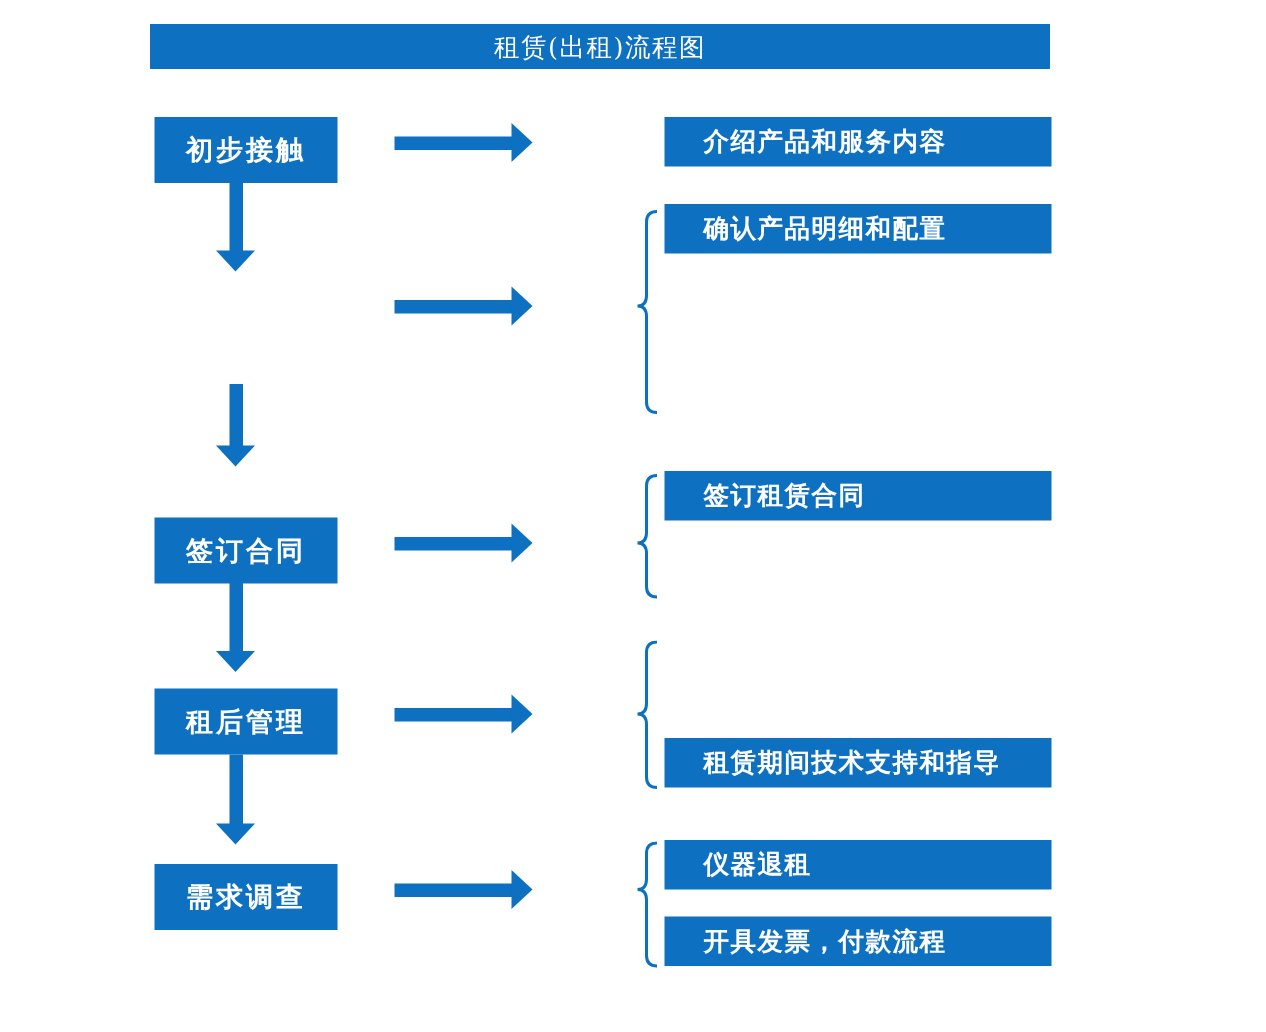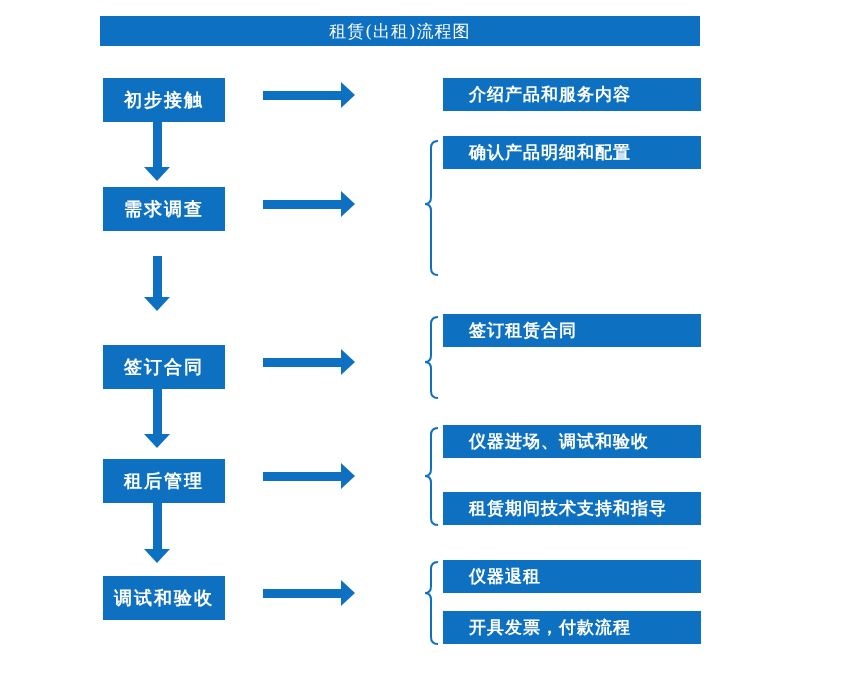--- a/index.html
+++ b/index.html
@@ -62,24 +62,23 @@
   i { display: block; font-style: normal; }
 </style>
 </head>
 <body>
 
 <div class="canvas">
 
   <div class="title-bar">租赁(出租)流程图</div>
 
   <div class="step" style="top:78px">初步接触</div>
-  <div class="step" style="top:187px">需求调查</div>
   <div class="step" style="top:459px">租后管理</div>
   <div class="step" style="top:345px">签订合同</div>
-  <div class="step" style="top:576px">调试和验收</div>
+  <div class="step" style="top:576px">需求调查</div>
 
   <div class="v-arrow" style="left:144px;top:121px;height:60px">
       <i class="shaft"></i>
       <i class="head"></i>
     </div>
   <div class="v-arrow" style="left:144px;top:256px;height:55px">
       <i class="shaft"></i>
       <i class="head"></i>
     </div>
   <div class="v-arrow" style="left:144px;top:388px;height:60px">
@@ -124,19 +123,18 @@
   <svg class="brace" style="top:561px" width="16" height="85" viewBox="0 0 16 85">
       <path d="M14 1 Q7 1 7 8 L7 25 Q7 32 1 32 Q7 32 7 39 L7 76 Q7 83 14 83"></path>
     </svg>
 
   <div class="out" style="top:78px">介绍产品和服务内容</div>
 
   <div class="out" style="top:136px">确认产品明细和配置</div>
 
   <div class="out" style="top:314px">签订租赁合同</div>
 
-  <div class="out" style="top:425px">仪器进场、调试和验收</div>
   <div class="out" style="top:492px">租赁期间技术支持和指导</div>
 
   <div class="out" style="top:560px">仪器退租</div>
   <div class="out" style="top:611px">开具发票，付款流程</div>
 
 </div>
 
 </body></html>

